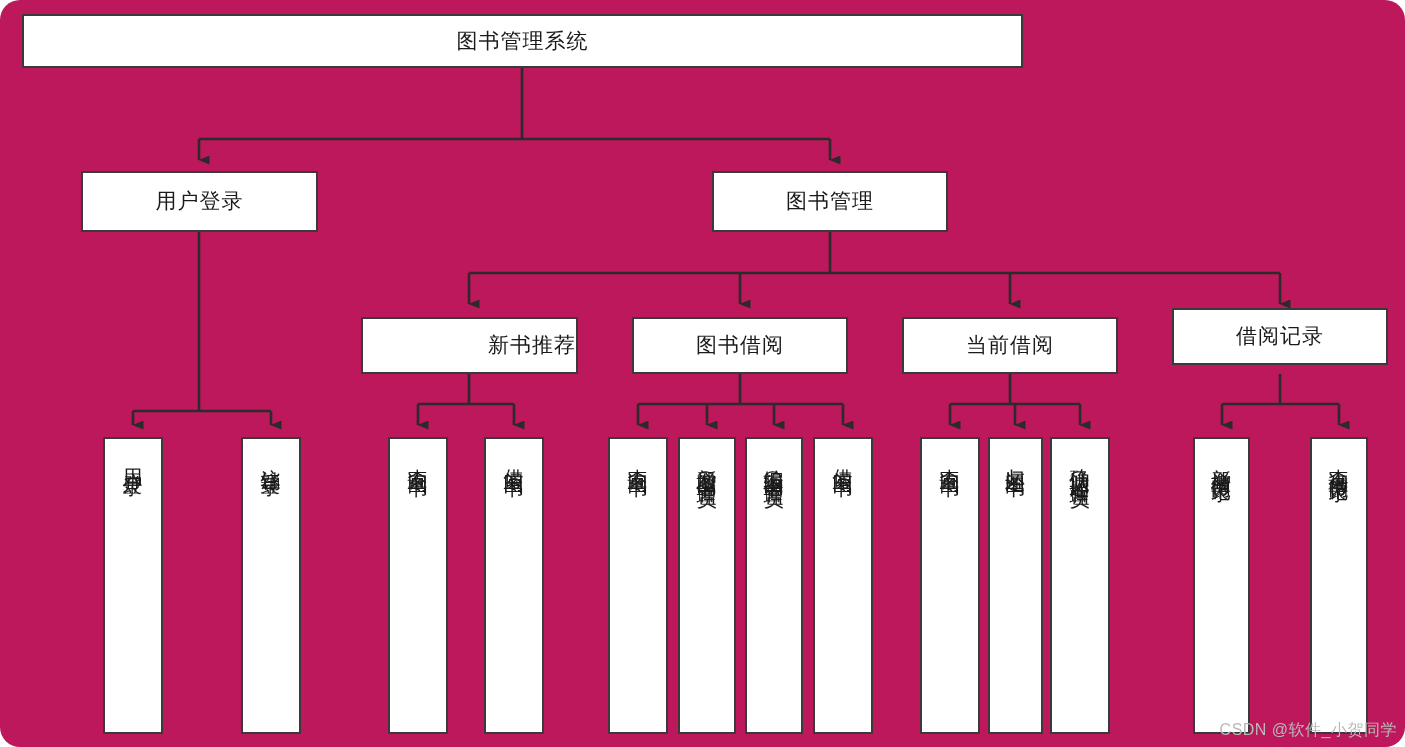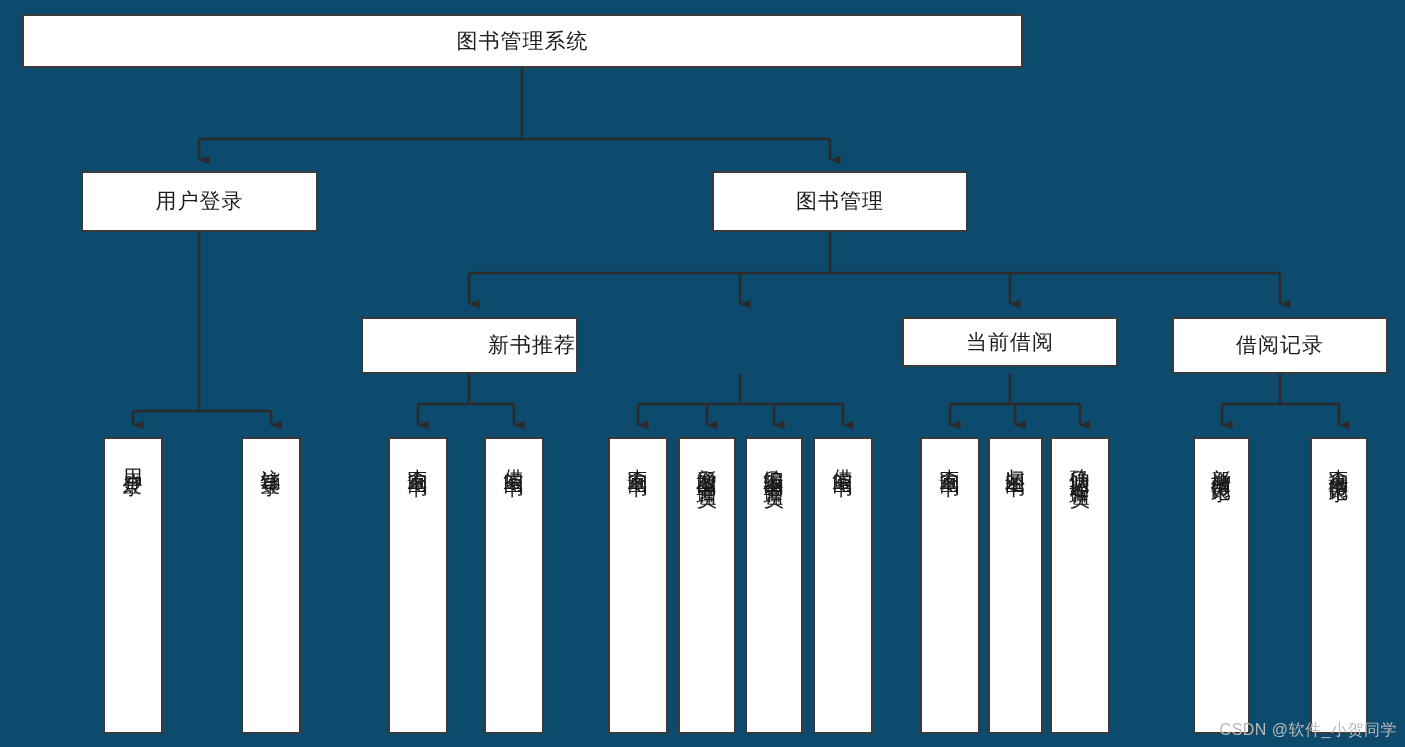--- a/index.html
+++ b/index.html
@@ -7,22 +7,23 @@
     padding: 0;
     background: #ffffff;
   }
   body {
     font-family: "Liberation Sans", "DejaVu Sans", sans-serif;
   }
   #canvas {
     position: relative;
     width: 1405px;
     height: 747px;
-    background: #0c4a6e;
+    background: #be185d;
     overflow: hidden;
+    border-radius: 20px;
   }
   svg.wires {
     position: absolute;
     left: 0;
     top: 0;
     width: 1405px;
     height: 747px;
     pointer-events: none;
   }
   .node {
@@ -125,31 +126,34 @@
     </g>
   </svg>
 
   <div class="node h" style="left:22px; top:14px; width:1001px; height:54px;">
     <span class="label">图书管理系统</span>
   </div>
 
   <div class="node h" style="left:81px; top:171px; width:237px; height:61px;">
     <span class="label">用户登录</span>
   </div>
-  <div class="node h" style="left:712px; top:171px; width:256px; height:61px;">
+  <div class="node h" style="left:712px; top:171px; width:236px; height:61px;">
     <span class="label">图书管理</span>
   </div>
 
   <div class="node h" style="left:361px; top:317px; width:217px; height:57px;justify-content:flex-end;">
     <span class="label">新书推荐</span>
   </div>
-  <div class="node h" style="left:902px; top:317px; width:216px; height:50px;">
+  <div class="node h" style="left:632px; top:317px; width:216px; height:57px;">
+    <span class="label">图书借阅</span>
+  </div>
+  <div class="node h" style="left:902px; top:317px; width:216px; height:57px;">
     <span class="label">当前借阅</span>
   </div>
-  <div class="node h" style="left:1172px; top:317px; width:216px; height:57px;">
+  <div class="node h" style="left:1172px; top:308px; width:216px; height:57px;">
     <span class="label">借阅记录</span>
   </div>
 
   <div class="node v" style="left:103px; top:437px; width:60px; height:297px;">
     <span class="label">用户登录</span>
   </div>
   <div class="node v" style="left:241px; top:437px; width:60px; height:297px;">
     <span class="label">注销登录</span>
   </div>
 

